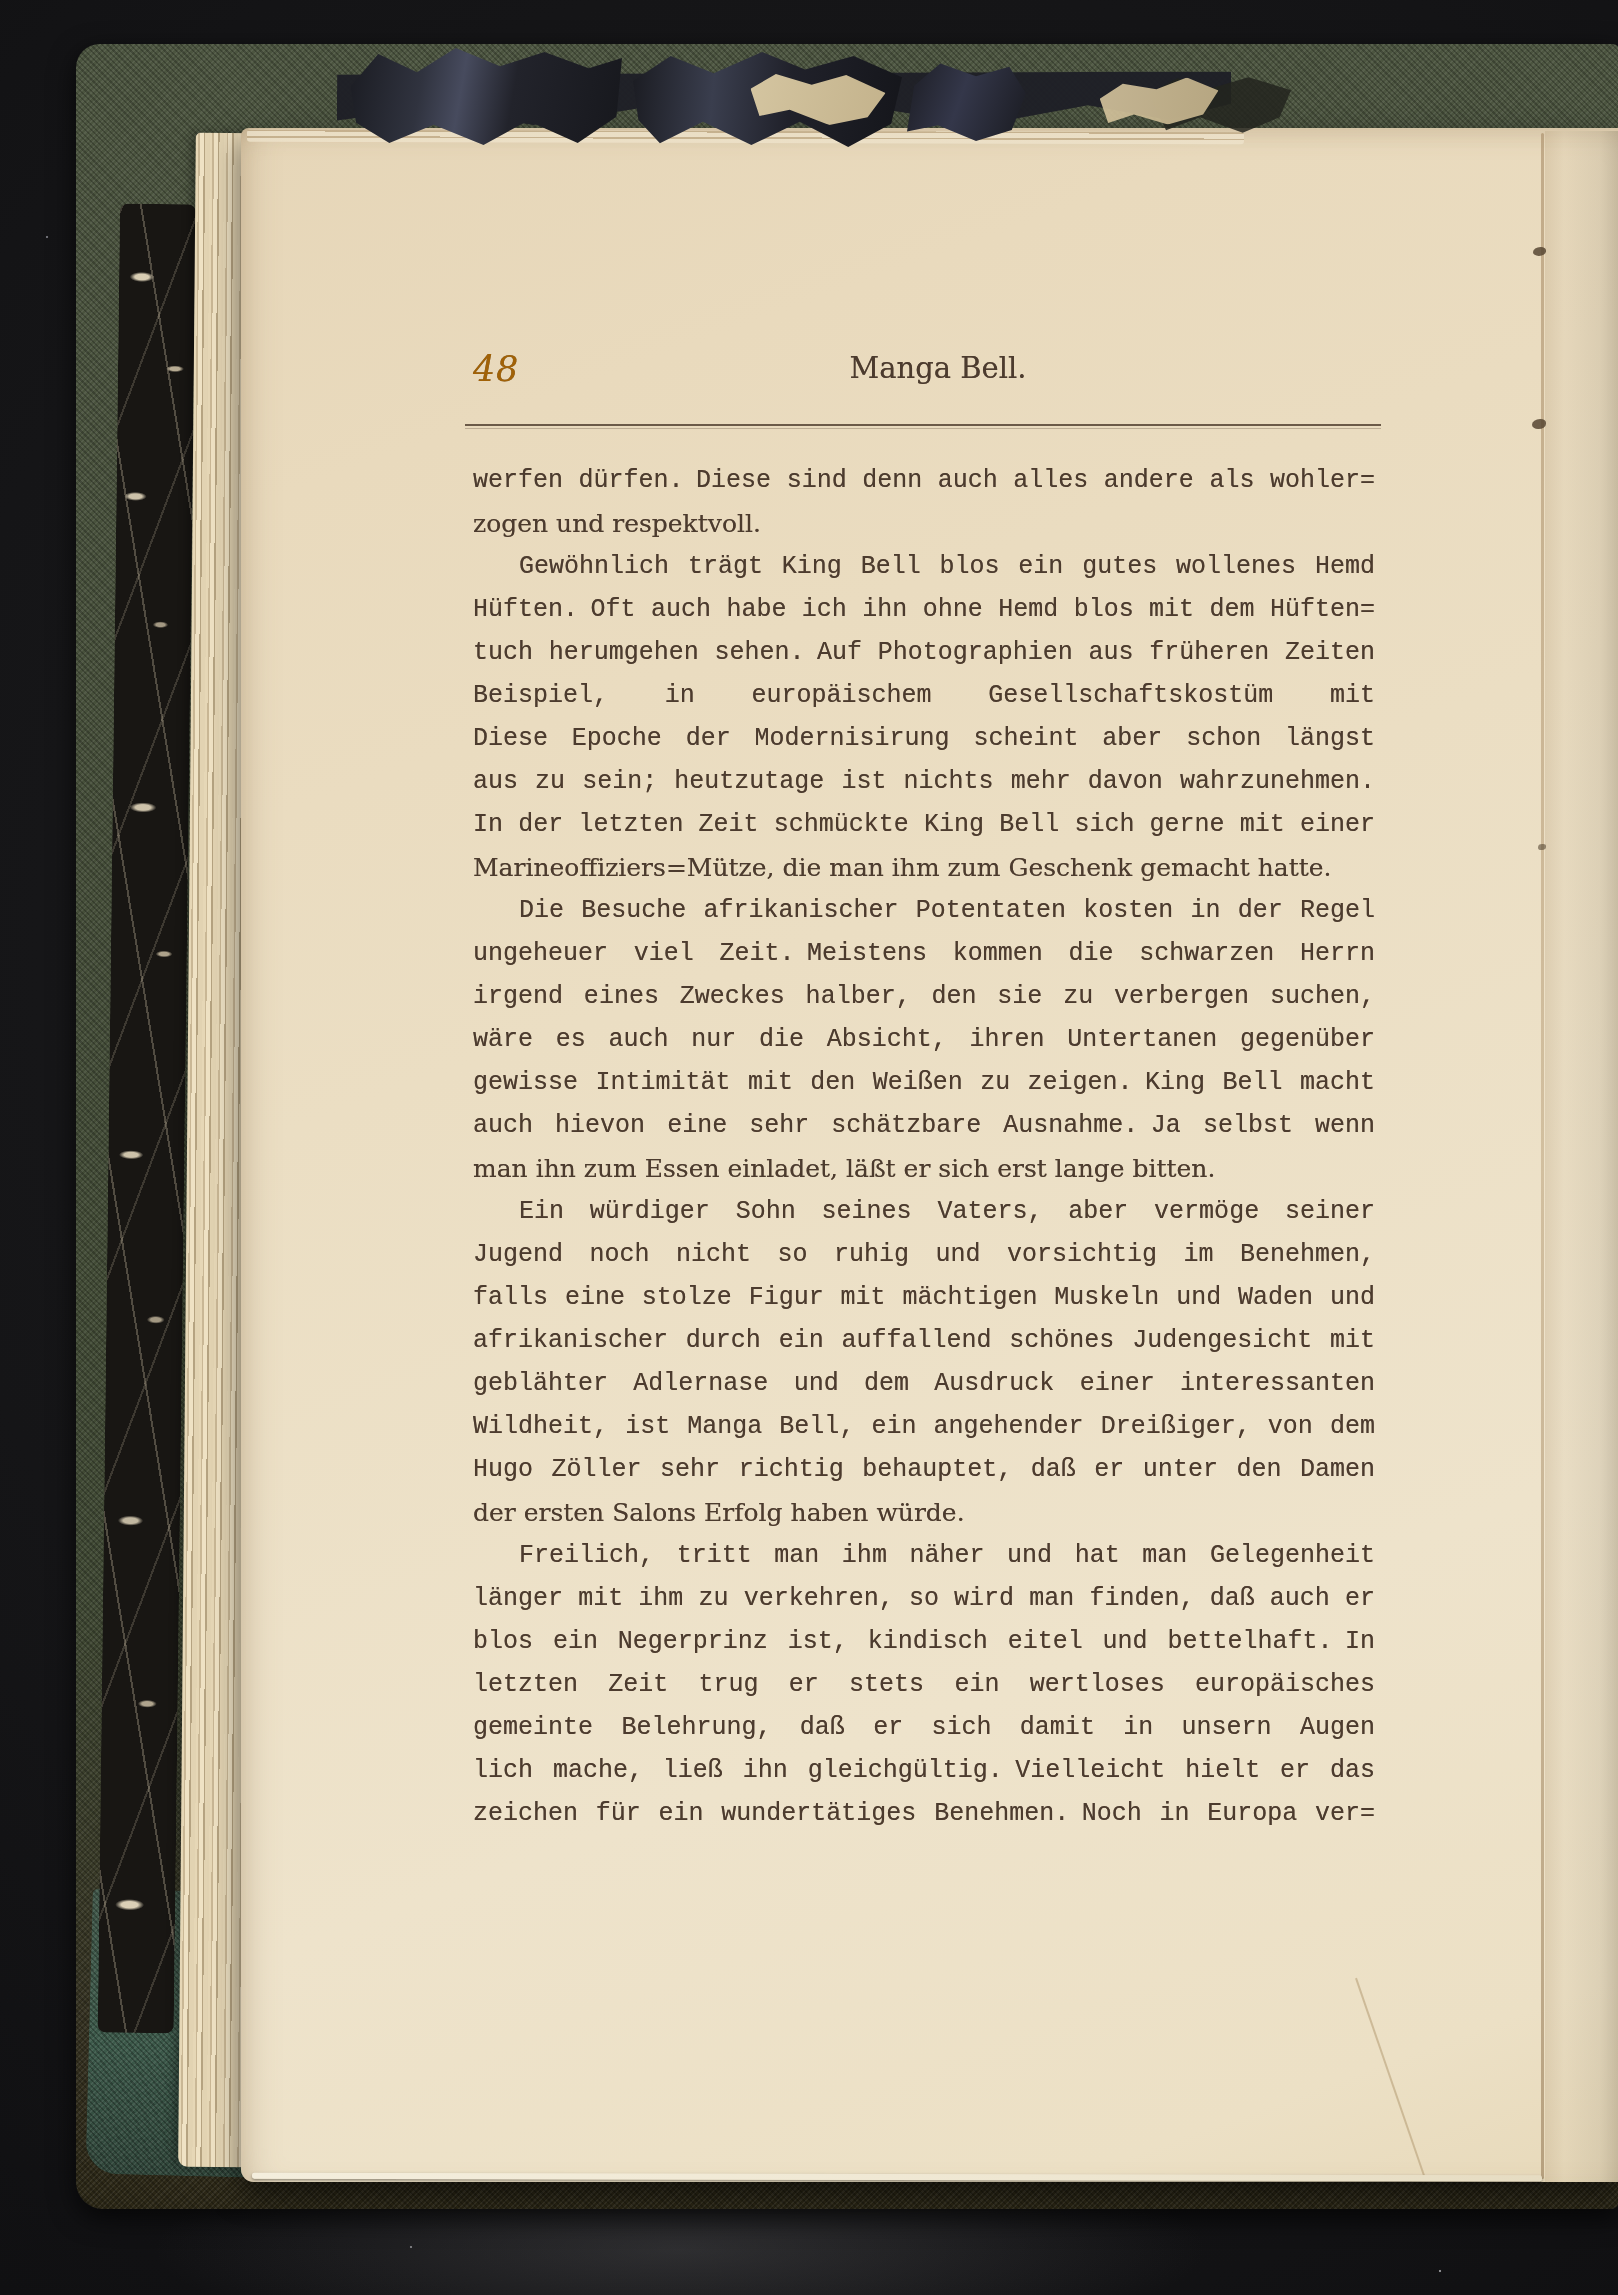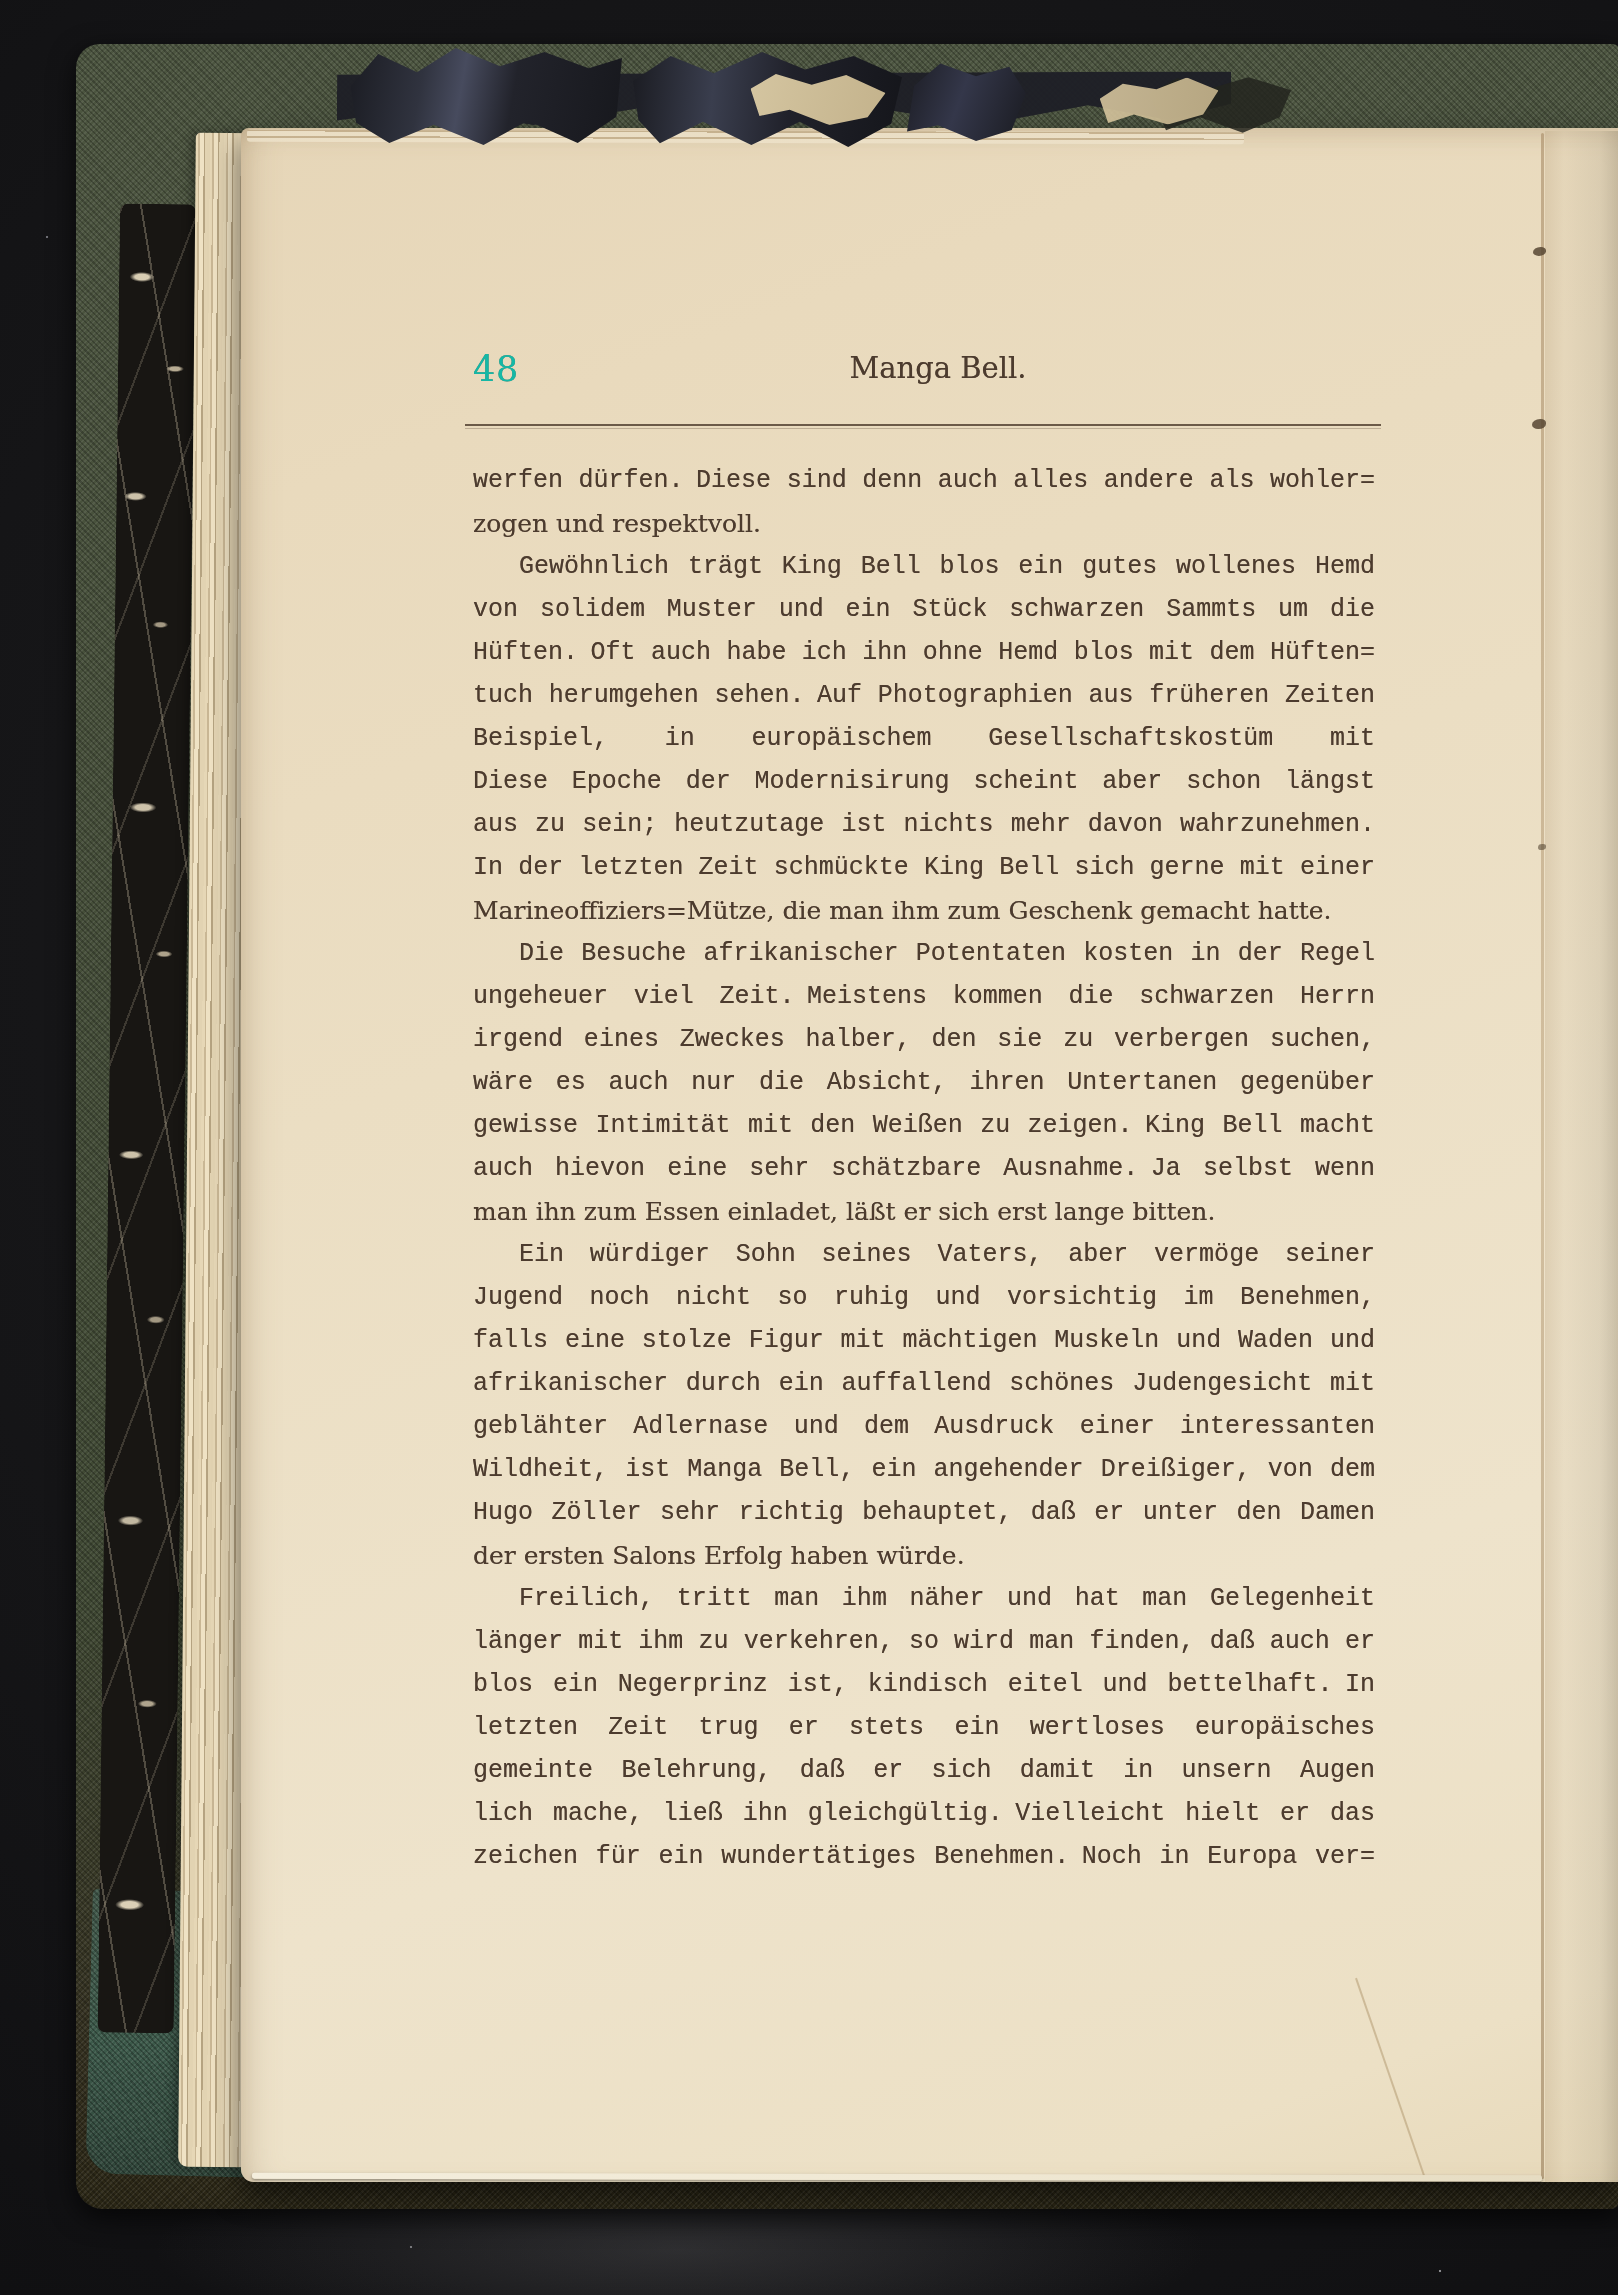--- a/index.html
+++ b/index.html
@@ -101,21 +101,21 @@
   .cream-patch{background:linear-gradient(100deg,#ddcda6,#cdbb92);opacity:.95;}
   .cream-patch.c1{left:750px;top:73px;width:135px;height:51px;transform:rotate(4deg);
     clip-path:polygon(0 40%,18% 8%,45% 24%,70% 0,100% 30%,88% 80%,60% 100%,30% 76%,8% 92%);}
   .cream-patch.c2{left:1100px;top:79px;width:119px;height:46px;transform:rotate(-3deg);opacity:.9;
     background:linear-gradient(100deg,#d6c59e,#c6b48c);
     clip-path:polygon(0 36%,20% 6%,48% 22%,74% 0,100% 32%,86% 82%,56% 100%,28% 74%,6% 90%);}
 
   
   .textblock{left:473px;top:348px;width:902px;color:#4c3b2e;
     text-shadow:0 0 0.5px rgba(76,59,46,.65);}
-  .pagenum{left:0;top:1.6px;font-size:35px;line-height:38px;letter-spacing:0.8px;color:#14b8a6;}
+  .pagenum{left:0;top:1.6px;font-size:35px;line-height:38px;letter-spacing:0.8px;color:#a16207;font-style:italic;}
   .runtitle{left:14px;top:0;width:100%;text-align:center;font-size:29px;line-height:40px;}
   .rule{left:-8px;top:76px;width:916px;height:4.7px;
     border-top:2.4px solid rgba(86,68,52,.85);border-bottom:0.8px solid rgba(86,68,52,.3);}
   .body{left:0;top:111px;width:902px;font-size:25px;position:absolute;}
   .body .line{position:static;display:block;height:43px;line-height:43px;overflow:hidden;}
   .body .line.j{text-align:justify;text-align-last:justify;font-family:Liberation Mono, monospace;}
   .body .line.ind{padding-left:46px;}
 </style>
 </head>
 <body>
@@ -147,21 +147,20 @@
   <div class="cream-patch c2"></div>
 
   <div class="textblock">
     <div class="pagenum">48</div>
     <div class="runtitle">Manga Bell.</div>
     <div class="rule"></div>
     <div class="body">
         <div class="line j">werfen dürfen. Diese sind denn auch alles andere als wohler=</div>
         <div class="line">zogen und respektvoll.</div>
         <div class="line j ind">Gewöhnlich trägt King Bell blos ein gutes wollenes Hemd</div>
-        <div class="line j">von solidem Muster und ein Stück schwarzen Sammts um die</div>
         <div class="line j">Hüften. Oft auch habe ich ihn ohne Hemd blos mit dem Hüften=</div>
         <div class="line j">tuch herumgehen sehen. Auf Photographien aus früheren Zeiten</div>
         <div class="line j">Beispiel, in europäischem Gesellschaftskostüm mit Zylinderhut.</div>
         <div class="line j">Diese Epoche der Modernisirung scheint aber schon längst wieder</div>
         <div class="line j">aus zu sein; heutzutage ist nichts mehr davon wahrzunehmen.</div>
         <div class="line j">In der letzten Zeit schmückte King Bell sich gerne mit einer</div>
         <div class="line">Marineoffiziers=Mütze, die man ihm zum Geschenk gemacht hatte.</div>
         <div class="line j ind">Die Besuche afrikanischer Potentaten kosten in der Regel</div>
         <div class="line j">ungeheuer viel Zeit. Meistens kommen die schwarzen Herrn</div>
         <div class="line j">irgend eines Zweckes halber, den sie zu verbergen suchen, und</div>

